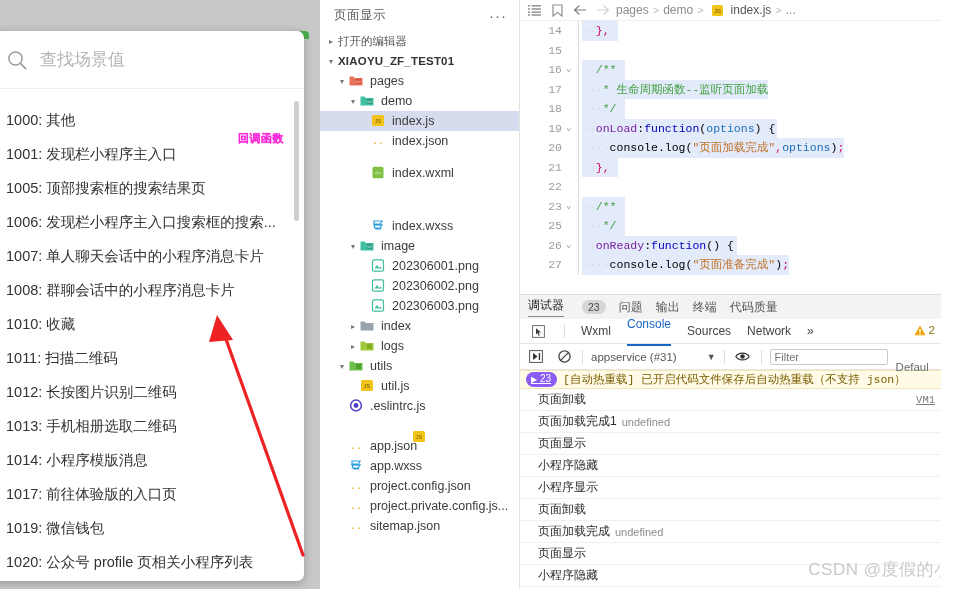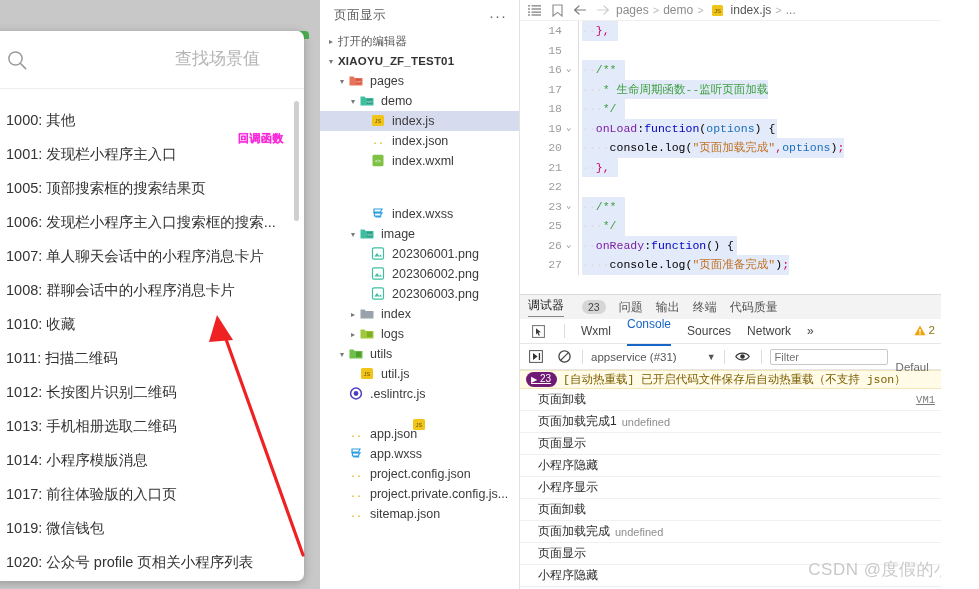--- a/index.html
+++ b/index.html
@@ -13,21 +13,21 @@
   .scene-popup { position:absolute; left:-8px; top:31px; width:312px; height:550px;
      background:#ffffff; border-radius:7px; box-shadow:0 2px 10px rgba(0,0,0,0.25);
      overflow:hidden; }
   .green-tick { position:absolute; left:300px; top:31px; width:9px; height:8px;
      background:#4caf50; border-top-right-radius:4px; }
   .scene-search { position:relative; height:58px; border-bottom:1px solid #eeeeee;
      display:flex; align-items:center; padding:0 14px; }
   .search-icon { width:22px; height:22px; flex:0 0 22px; margin-right:12px; }
   .search-icon svg { display:block; }
   .scene-search-input { border:none; outline:none; font-size:17px; color:#333;
-     font-family:Liberation Mono, monospace; width:220px; background:transparent;text-align:right; }
+     font-family:Liberation Sans, sans-serif; width:220px; background:transparent; }
   .scene-search-input::placeholder { color:#b5b5b5; }
   .scene-list { position:relative; padding-top:14px; }
   .scene-item { height:34px; line-height:34px; padding-left:14px; font-size:14.5px;
      color:#2c2c2c; white-space:nowrap; overflow:hidden; }
   .scene-item .sid { color:#333; }
   .left-scroll-thumb { position:absolute; right:5px; top:70px; width:5px; height:120px;
      background:#cfcfcf; border-radius:3px; }
 
   
   .anno-callback { position:absolute; left:238px; top:131px; font-size:11px;
@@ -99,21 +99,21 @@
      border-bottom:1px solid #e6e6e6; font-size:11.5px; color:#555; }
   .tb-sep { width:1px; height:14px; background:#dcdcdc; }
   .ctx-sel { display:flex; align-items:center; gap:30px; color:#555; font-size:11.5px;text-align:center; }
   .filter-input { width:118px; height:16px; border:1px solid #c9c9c9; border-radius:2px;
      font-size:11px; color:#888; padding:0 4px; outline:none;
      font-family:"Liberation Sans",sans-serif; background:#fff; }
   .deflvl { color:#6a6a6a; font-size:11.5px;margin-top:20px; }
   .con-warn { height:19px; background:#fffbe6; border-top:1px solid #f3e6b8;
      border-bottom:1px solid #f3e6b8; display:flex; align-items:center; padding-left:6px;
      font-size:11.5px; color:#7a5c00; font-family:"Liberation Mono",monospace; gap:6px; white-space:nowrap; }
-  .warn-pill { background:#701a75; color:#fff; border-radius:8px; font-size:10px;
+  .warn-pill { background:#8b5cf6; color:#fff; border-radius:8px; font-size:10px;
      padding:0px 6px 1px 5px; line-height:13px; font-family:"Liberation Sans",sans-serif;text-decoration:underline; }
   .con-row { height:22px; border-bottom:1px solid #f0f0f0; display:flex; align-items:center;
      padding-left:18px; font-size:12px; color:#2b2b2b; position:relative; white-space:nowrap; }
   .con-row .undef { color:#8d8d8d; font-family:Liberation Sans, sans-serif; font-size:11px; margin-left:5px; }
   .con-row .vm { position:absolute; right:6px; color:#7b7b7b; font-size:10.5px;
      text-decoration:underline; font-family:"Liberation Mono",monospace; }
   .watermark { position:absolute; right:10px; bottom:8px; font-size:17px; color:#c9c9c9;
      letter-spacing:0.5px; z-index:30; pointer-events:none; }
 
   
@@ -214,21 +214,21 @@
         </div>
         <div class="exp-row" style="padding-left: 37px;">
           <span class="twisty hidden"></span>
           <span class="ficon">
             <svg width="14" height="13" viewBox="0 0 14 13">
               <text x="7" y="10" font-size="10" fill="#e0a800" text-anchor="middle" font-family="Liberation Mono">{..}</text>
             </svg>
           </span>
           <span class="exp-label">index.json</span>
         </div>
-        <div class="exp-row" style="padding-left: 37px;">
+        <div class="exp-row" style="padding-left: 37px; margin-top: 12px;">
           <span class="twisty hidden"></span>
           <span class="ficon">
             <svg width="14" height="13" viewBox="0 0 14 13">
               <rect x="1.5" y="0.8" width="11" height="11.4" rx="1.5" fill="#7ec143"></rect>
               <text x="7" y="9" font-size="5" fill="#fff" text-anchor="middle" font-family="Liberation Sans">&lt;&gt;</text>
             </svg>
           </span>
           <span class="exp-label">index.wxml</span>
         </div>
         <div class="exp-row" style="padding-left: 37px; margin-top: 33px;">

